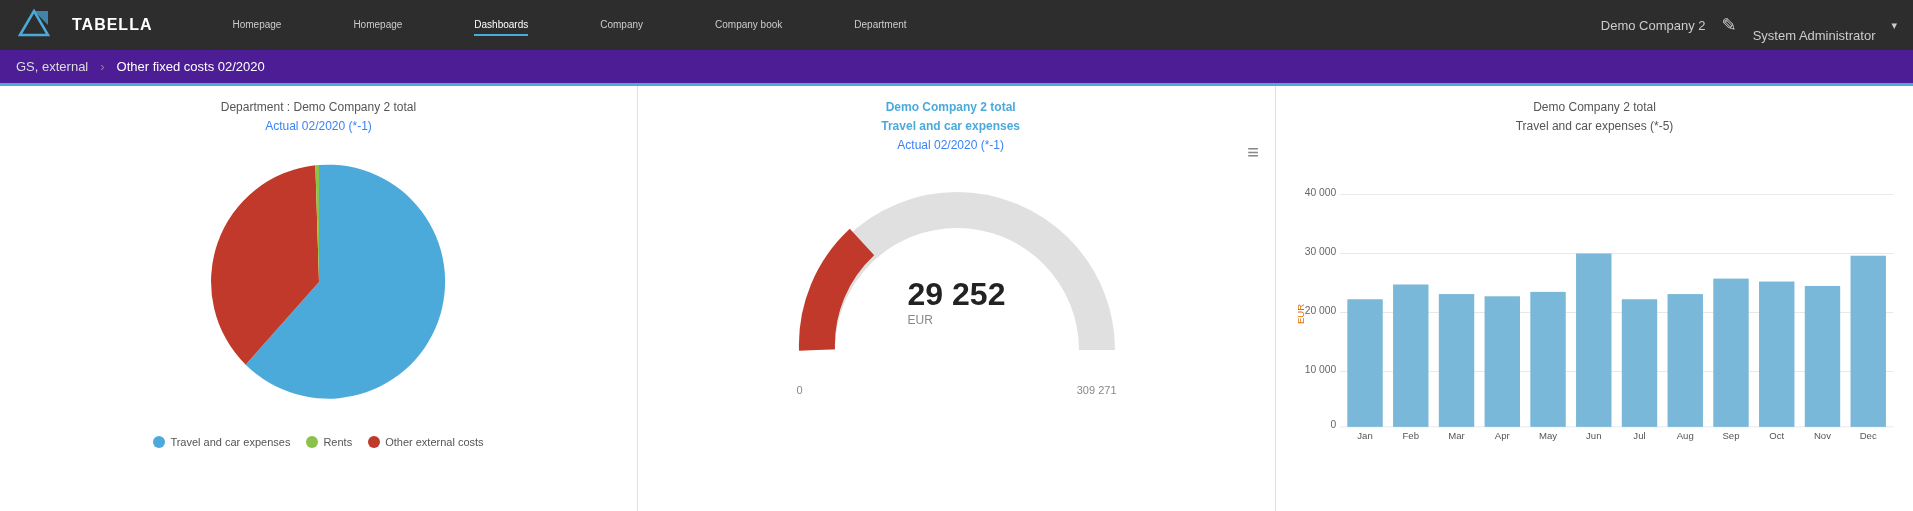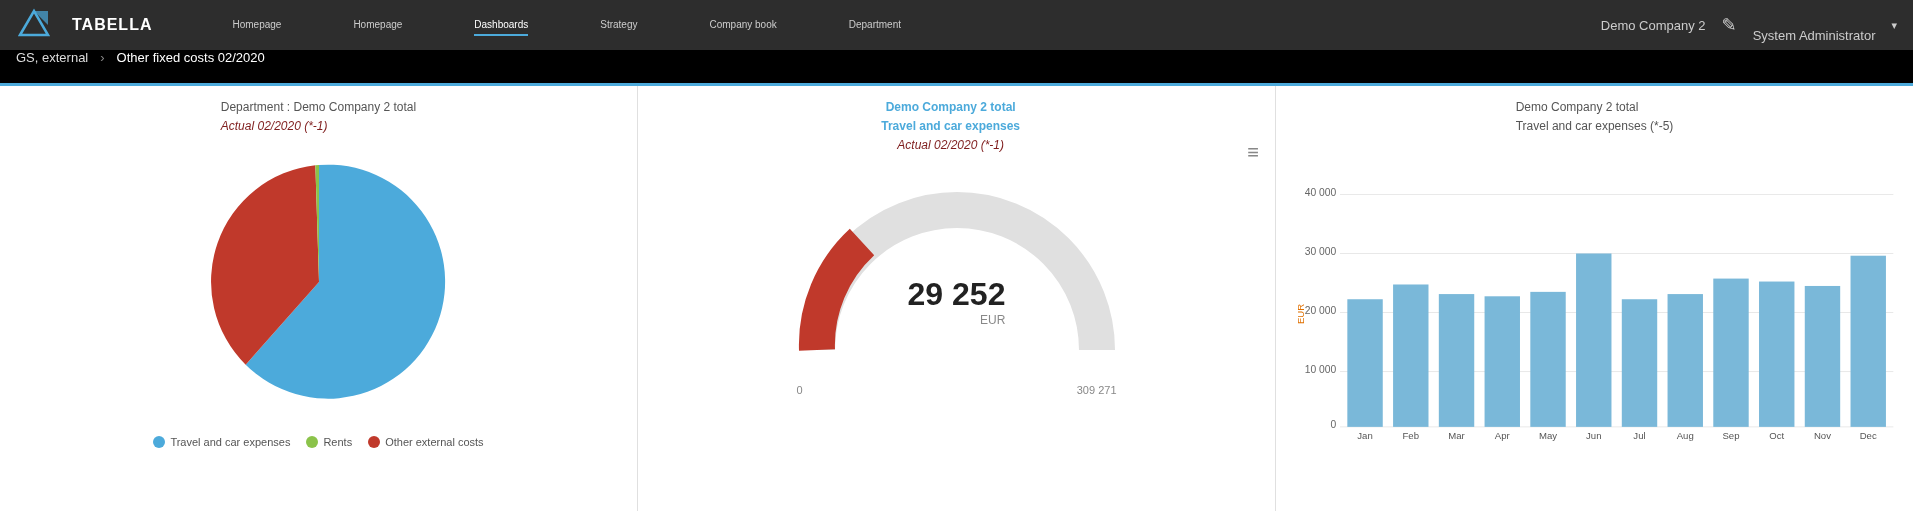--- a/index.html
+++ b/index.html
@@ -67,21 +67,22 @@
     .nav-user {
       color: #ccc;
       font-size: 13px;
       cursor: pointer;
       margin-top: 20px;
     }
 
     
     .breadcrumb-bar {
       display: flex;
-      background: #000000;
+      align-items: center;
+      background: #4c1d95;
       height: 36px;
       padding: 0 16px;
       gap: 12px;
       border-bottom: 3px solid #4caadb;
     }
     .breadcrumb-item {
       color: #ddd;
       font-size: 13px;
     }
     .breadcrumb-separator {
@@ -110,29 +111,29 @@
       display: flex;
       flex-direction: column;
       align-items: center;
     }
     .panel:last-child {
       border-right: none;
     }
     .panel-title {
       font-size: 12px;
       color: #555;
+      text-align: center;
       line-height: 1.6;
     }
     .panel-title .highlight {
       color: #4caadb;
       font-weight: bold;
     }
     .panel-title .subtext {
-      color: #7f1d1d;
-      font-style: italic;
+      color: #3b82f6;
     }
 
     
     .pie-container {
       width: 260px;
       height: 260px;
       margin: 16px auto;
       position: relative;
     }
     .pie-svg {
@@ -169,21 +170,21 @@
     }
     .gauge-svg {
       width: 100%;
       height: 100%;
     }
     .gauge-value {
       position: absolute;
       top: 48%;
       left: 50%;
       transform: translate(-50%, 0);
-      text-align: right;
+      text-align: left;
     }
     .gauge-number {
       font-size: 32px;
       font-weight: bold;
       color: #222;
     }
     .gauge-unit {
       font-size: 12px;
       color: #888;
     }
@@ -221,21 +222,21 @@
       <polygon points="4,28 18,4 32,28" fill="none" stroke="#4caadb" stroke-width="2.5"></polygon>
       <polygon points="18,4 32,4 32,18" fill="#4caadb" opacity="0.7"></polygon>
       <line x1="4" y1="28" x2="32" y2="28" stroke="#4caadb" stroke-width="2"></line>
     </svg>
     <span class="logo-text">TABELLA</span>
   </div>
   <div class="nav-links">
     <a class="nav-link">Homepage</a>
     <a class="nav-link">Homepage</a>
     <a class="nav-link active">Dashboards</a>
-    <a class="nav-link">Strategy</a>
+    <a class="nav-link">Company</a>
     <a class="nav-link">Company book</a>
     <a class="nav-link">Department</a>
   </div>
   <div class="nav-right">
     <span class="nav-company">Demo Company 2</span>
     <span class="nav-edit-icon">✎</span>
     <span class="nav-user">System Administrator</span>
     <span style="color:#ccc;font-size:11px;">▾</span>
   </div>
 </nav>

